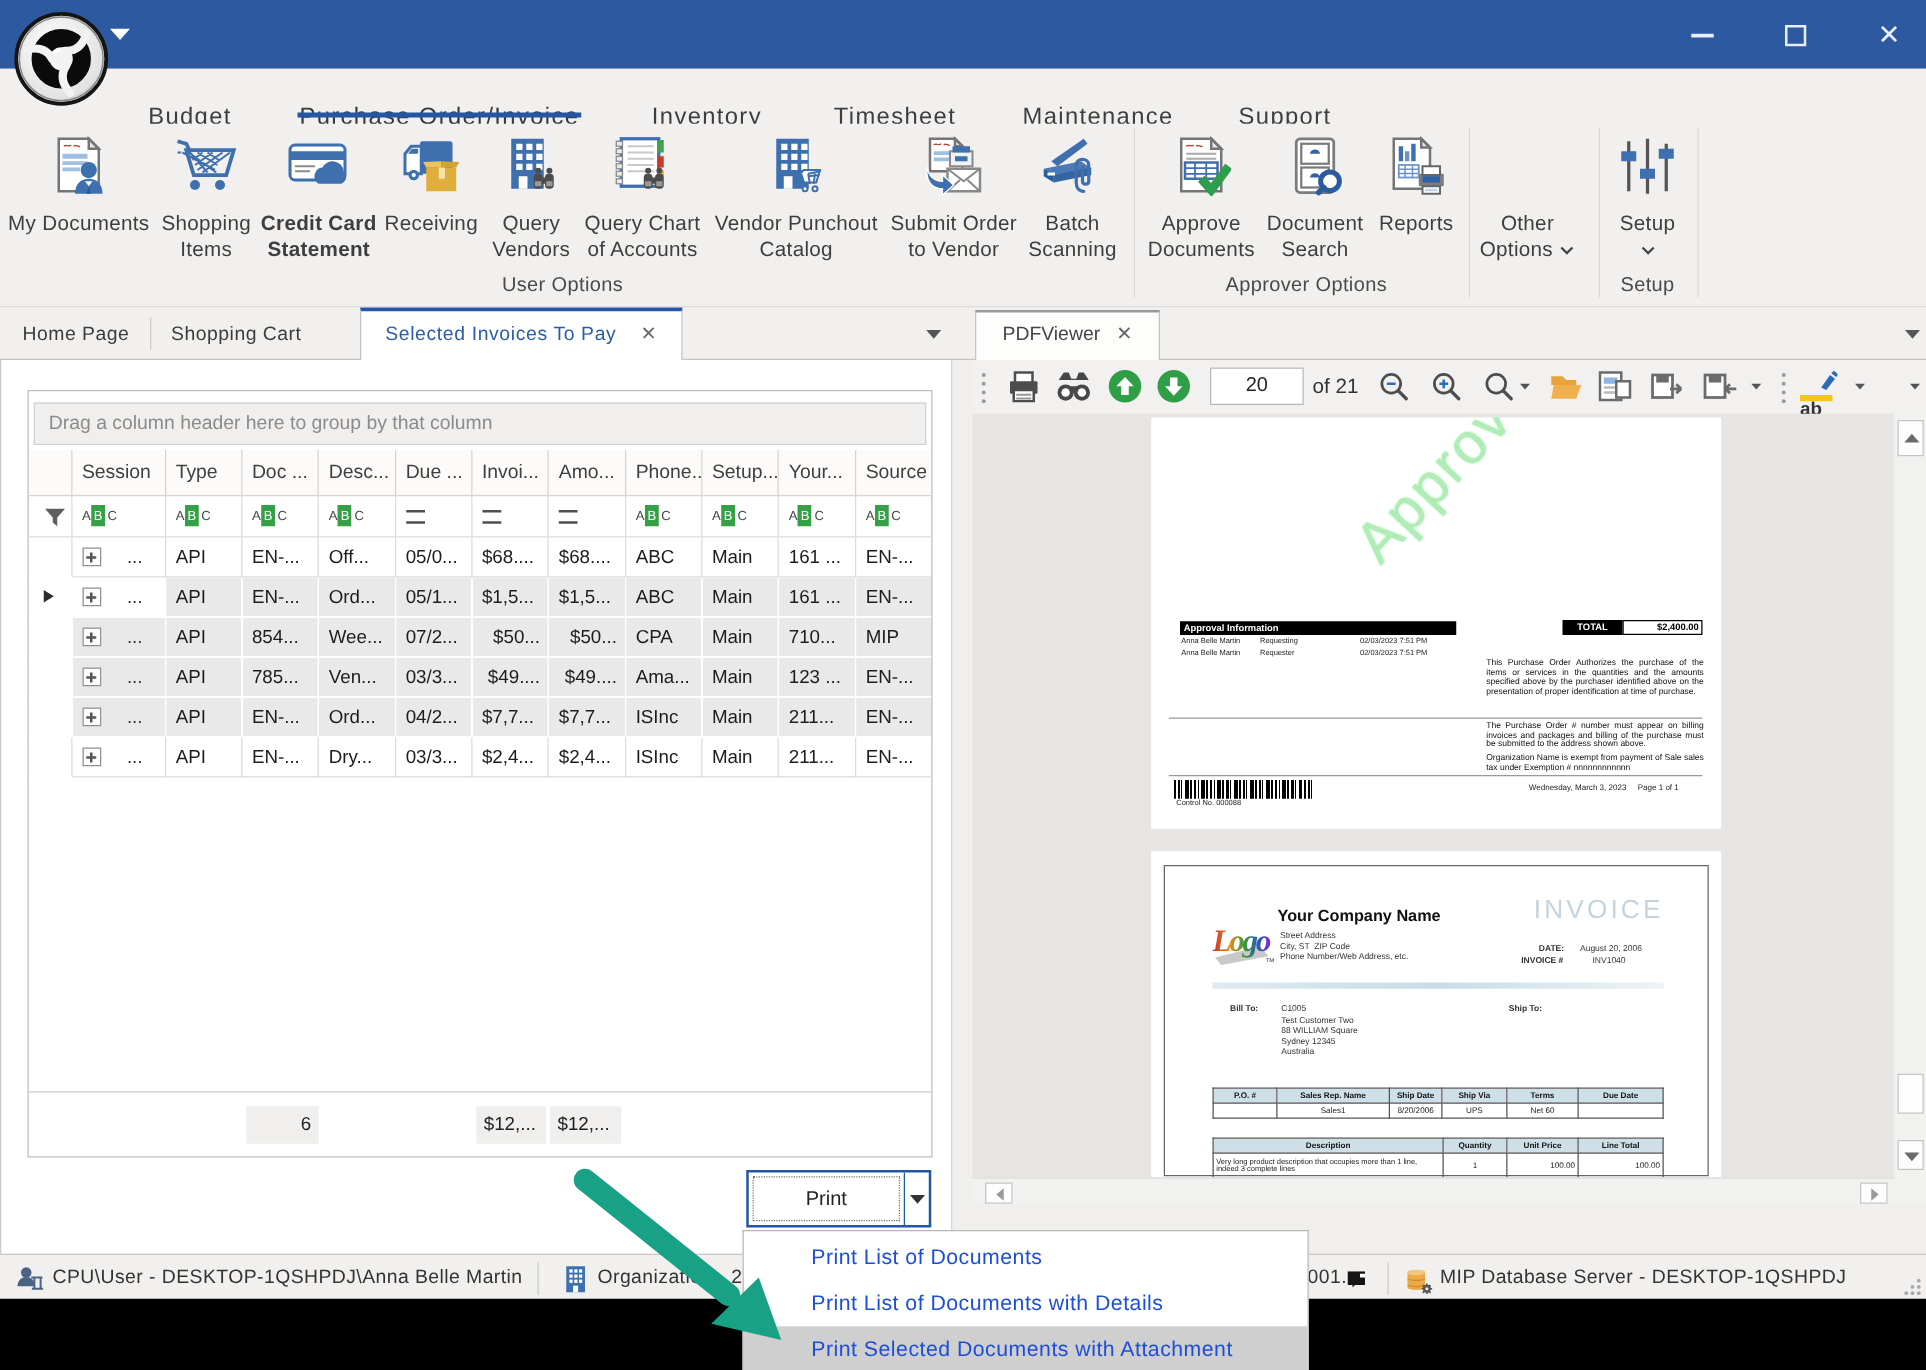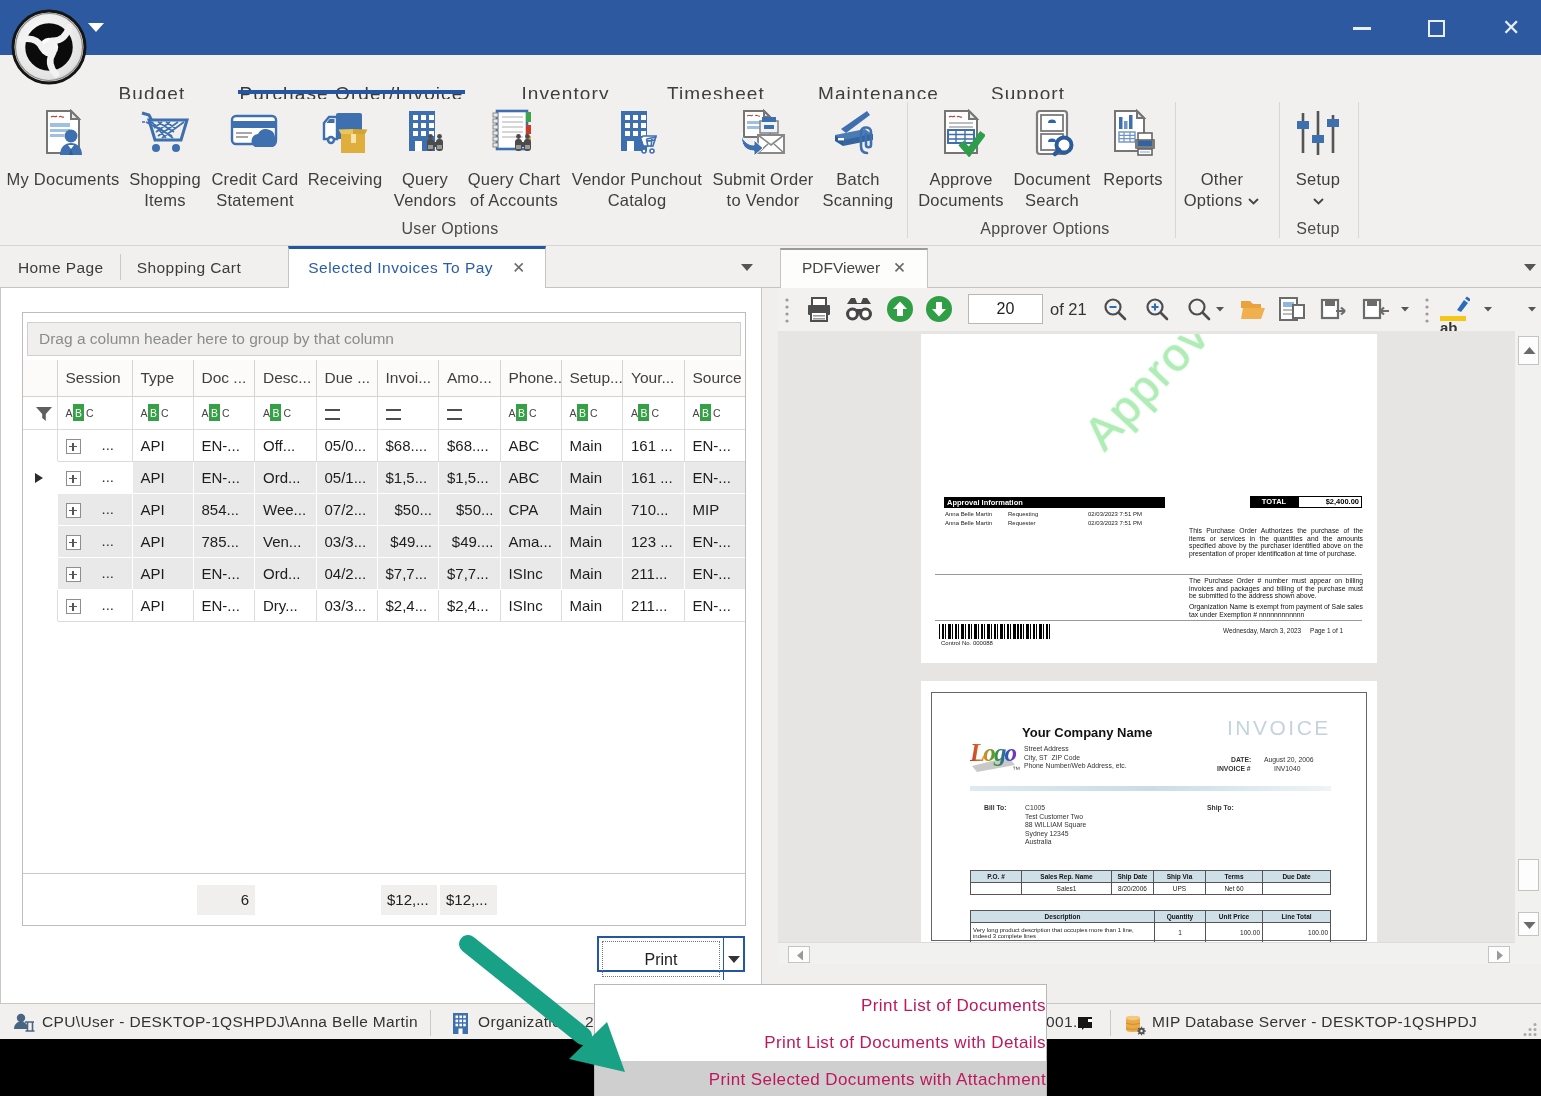--- a/index.html
+++ b/index.html
@@ -61,21 +61,21 @@
 .p2t { border-collapse:collapse; }
 .p2t td { border:1px solid #555; font-size:6.5px; color:#222; text-align:center; height:12px; padding:0 2px; overflow:hidden; }
 .p2t .p2h td { background:#cfdfe8; font-weight:bold; color:#111; }
 #barcode { background:repeating-linear-gradient(90deg,#000 0 1.5px,#fff 1.5px 3px,#000 3px 5px,#fff 5px 6px,#000 6px 6.8px,#fff 6.8px 9px,#000 9px 12px,#fff 12px 13px); }
 .sbtn { position:absolute; background:#fdfdfd; border:1px solid #c6c4c2; }
 .sbtn svg { display:block; }
 
 #statusbar { left:0; top:1003px; width:1541px; height:36px; background:#f1f0ef; border-top:1px solid #c9c7c5; font-size:15.5px; letter-spacing:0.35px; color:#333; }
 #blackbar { left:0; top:1039px; width:1541px; height:57px; background:#000; }
 
-#menu { left:594px; top:984px; width:453px; height:112px; background:#fff; border:1px solid #b9b7b5; border-bottom:none; font-size:17px; letter-spacing:0.4px; color:#be185d;text-align:right; }
+#menu { left:594px; top:984px; width:453px; height:112px; background:#fff; border:1px solid #b9b7b5; border-bottom:none; font-size:17px; letter-spacing:0.4px; color:#1d4ed8; }
 .mitem { position:absolute; left:0; width:100%; height:37px; line-height:37px; padding-left:54px; }
 </style>
 </head>
 <body>
 <div id="root">
 
   <div class="abs" id="titlebar"></div>
   <svg class="abs" id="applogo" style="left:11px;top:9px;z-index:5;" width="76" height="76" viewBox="0 0 76 76">
     <defs>
         <radialGradient id="lg" cx="0.42" cy="0.38" r="0.75">
@@ -140,21 +140,21 @@
     <div class="ritem abs" style="left:115px;width:100px;">
       <svg class="ricon" width="50" height="48" viewBox="0 0 50 48">
           <path d="M2 4 l7 2 l3 6" stroke="#3e6fae" stroke-width="3" fill="none"></path>
           <path d="M9 11 h38 l-6 20 h-26 z" fill="none" stroke="#3e6fae" stroke-width="3"></path>
           <path d="M11 13 l22 16 m-28 -16 l-3 0 m10 0 l14 16 m-20 -16 l26 14 m-14 -14 l16 10 m-8 -10 l9 6 M44 13 l-22 16 m16 -16 l-20 14 m12 -14 l-14 10 m6 -10 l-8 6" stroke="#3e6fae" stroke-width="1.6"></path>
           <circle cx="16" cy="39" r="4" fill="#3e6fae"></circle>
           <circle cx="36" cy="39" r="4" fill="#3e6fae"></circle>
         </svg>
       <div class="rlabel">Shopping<br>Items</div>
     </div>
-    <div class="ritem abs" style="left:205px;width:100px;">
+    <div class="ritem abs" style="left:205px;width:100px;font-weight:bold;">
       <svg class="ricon" width="50" height="48" viewBox="0 0 50 48">
           <rect x="2" y="7" width="44" height="28" rx="4" fill="#fff" stroke="#3e6fae" stroke-width="2.4"></rect>
           <rect x="2" y="12" width="44" height="7" fill="#3e6fae"></rect>
           <path d="M6 24 h16 m-16 4 h12" stroke="#8a8a8a" stroke-width="1.6"></path>
           <path d="M25 38 a7 7 0 0 1 3 -13 a9 9 0 0 1 17 3 a6 6 0 0 1 -2 10 z" fill="#3e6fae"></path>
         </svg>
       <div class="rlabel">Credit Card<br>Statement</div>
     </div>
     <div class="ritem abs" style="left:300px;width:90px;">
       <svg class="ricon" width="50" height="48" viewBox="0 0 50 48">
@@ -481,21 +481,21 @@
               <td>EN-...</td>
             </tr>
       </tbody>
         </table>
       <div class="abs" style="left:0;top:560px;width:722px;height:1px;background:#c9c9c9;"></div>
       <div class="abs sumbox" style="left:174px;width:58px;text-align:right;">6</div>
       <div class="abs sumbox" style="left:358px;width:56px;">$12,...</div>
       <div class="abs sumbox" style="left:417px;width:57px;">$12,...</div>
     </div>
 
-    <div class="abs" id="printbtn" style="left:596px;top:648px;width:148px;height:36px;border:2px solid #2456a4;background:#fff;">
+    <div class="abs" id="printbtn" style="left:596px;top:648px;width:148px;height:46px;border:2px solid #2456a4;background:#fff;">
       <div style="position:absolute;left:3px;top:3px;width:118px;height:36px;border:1px dotted #777;line-height:36px;text-align:center;font-size:16px;color:#222;">Print</div>
       <div style="position:absolute;left:124px;top:0;width:1px;height:42px;background:#2456a4;"></div>
       <div style="position:absolute;left:129px;top:18px;width:0;height:0;border-left:6px solid transparent;border-right:6px solid transparent;border-top:7px solid #333;"></div>
     </div>
   </div>
 
   <div class="abs" style="left:762px;top:288px;width:16px;height:715px;background:#f0efee;"></div>
 
   <div class="abs" id="rightpane">
     <div class="abs" id="pdftoolbar">

